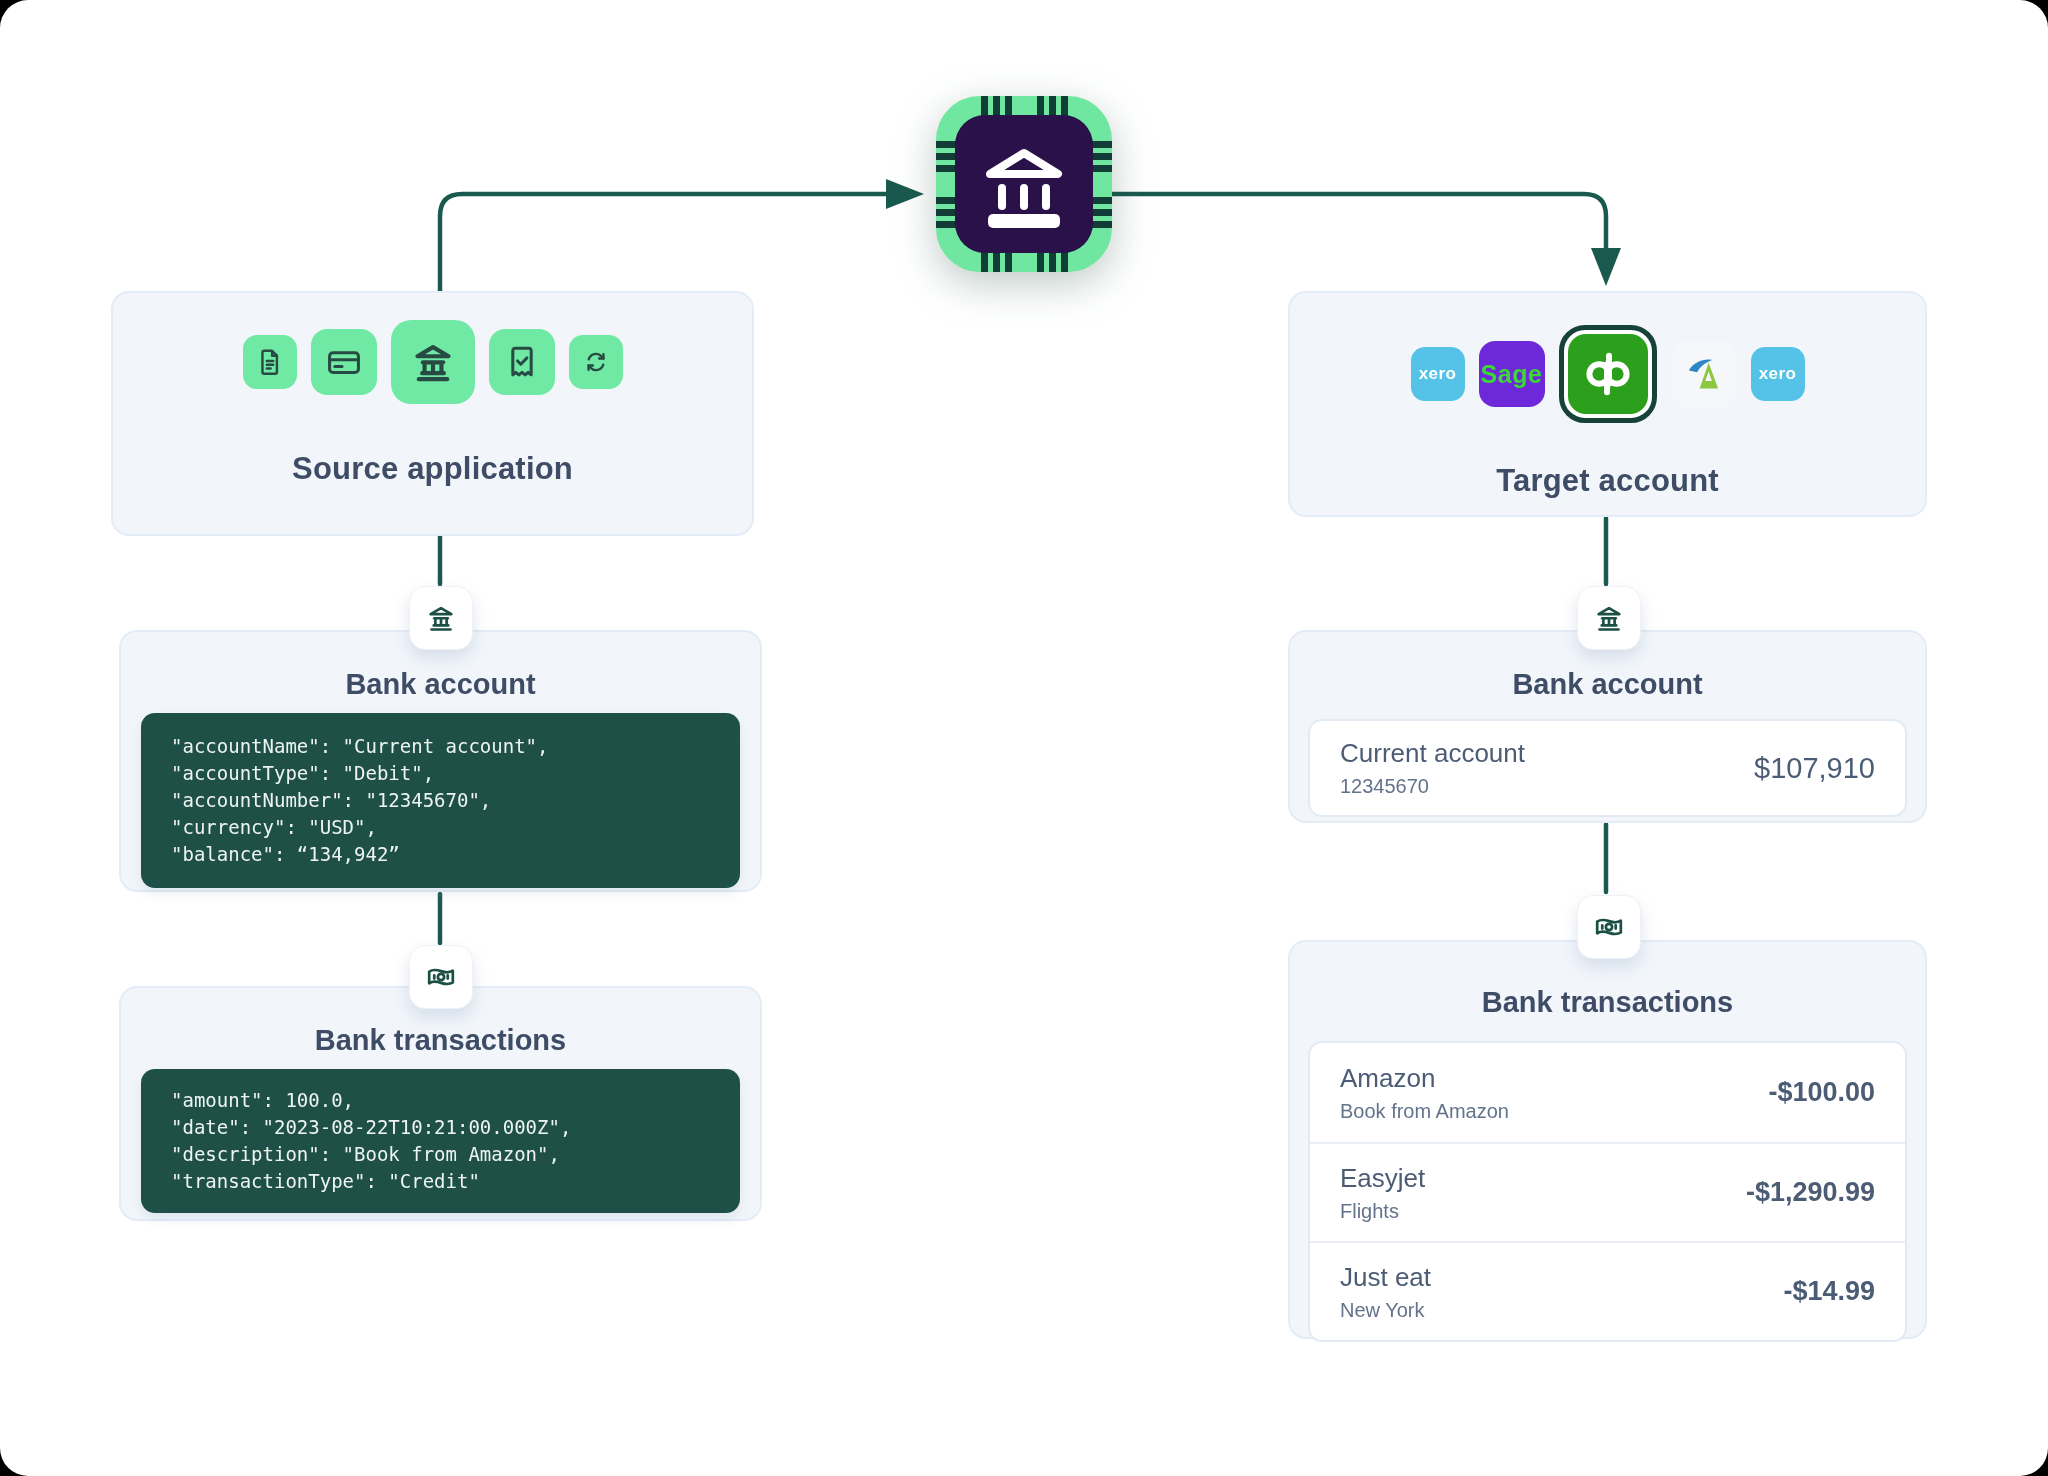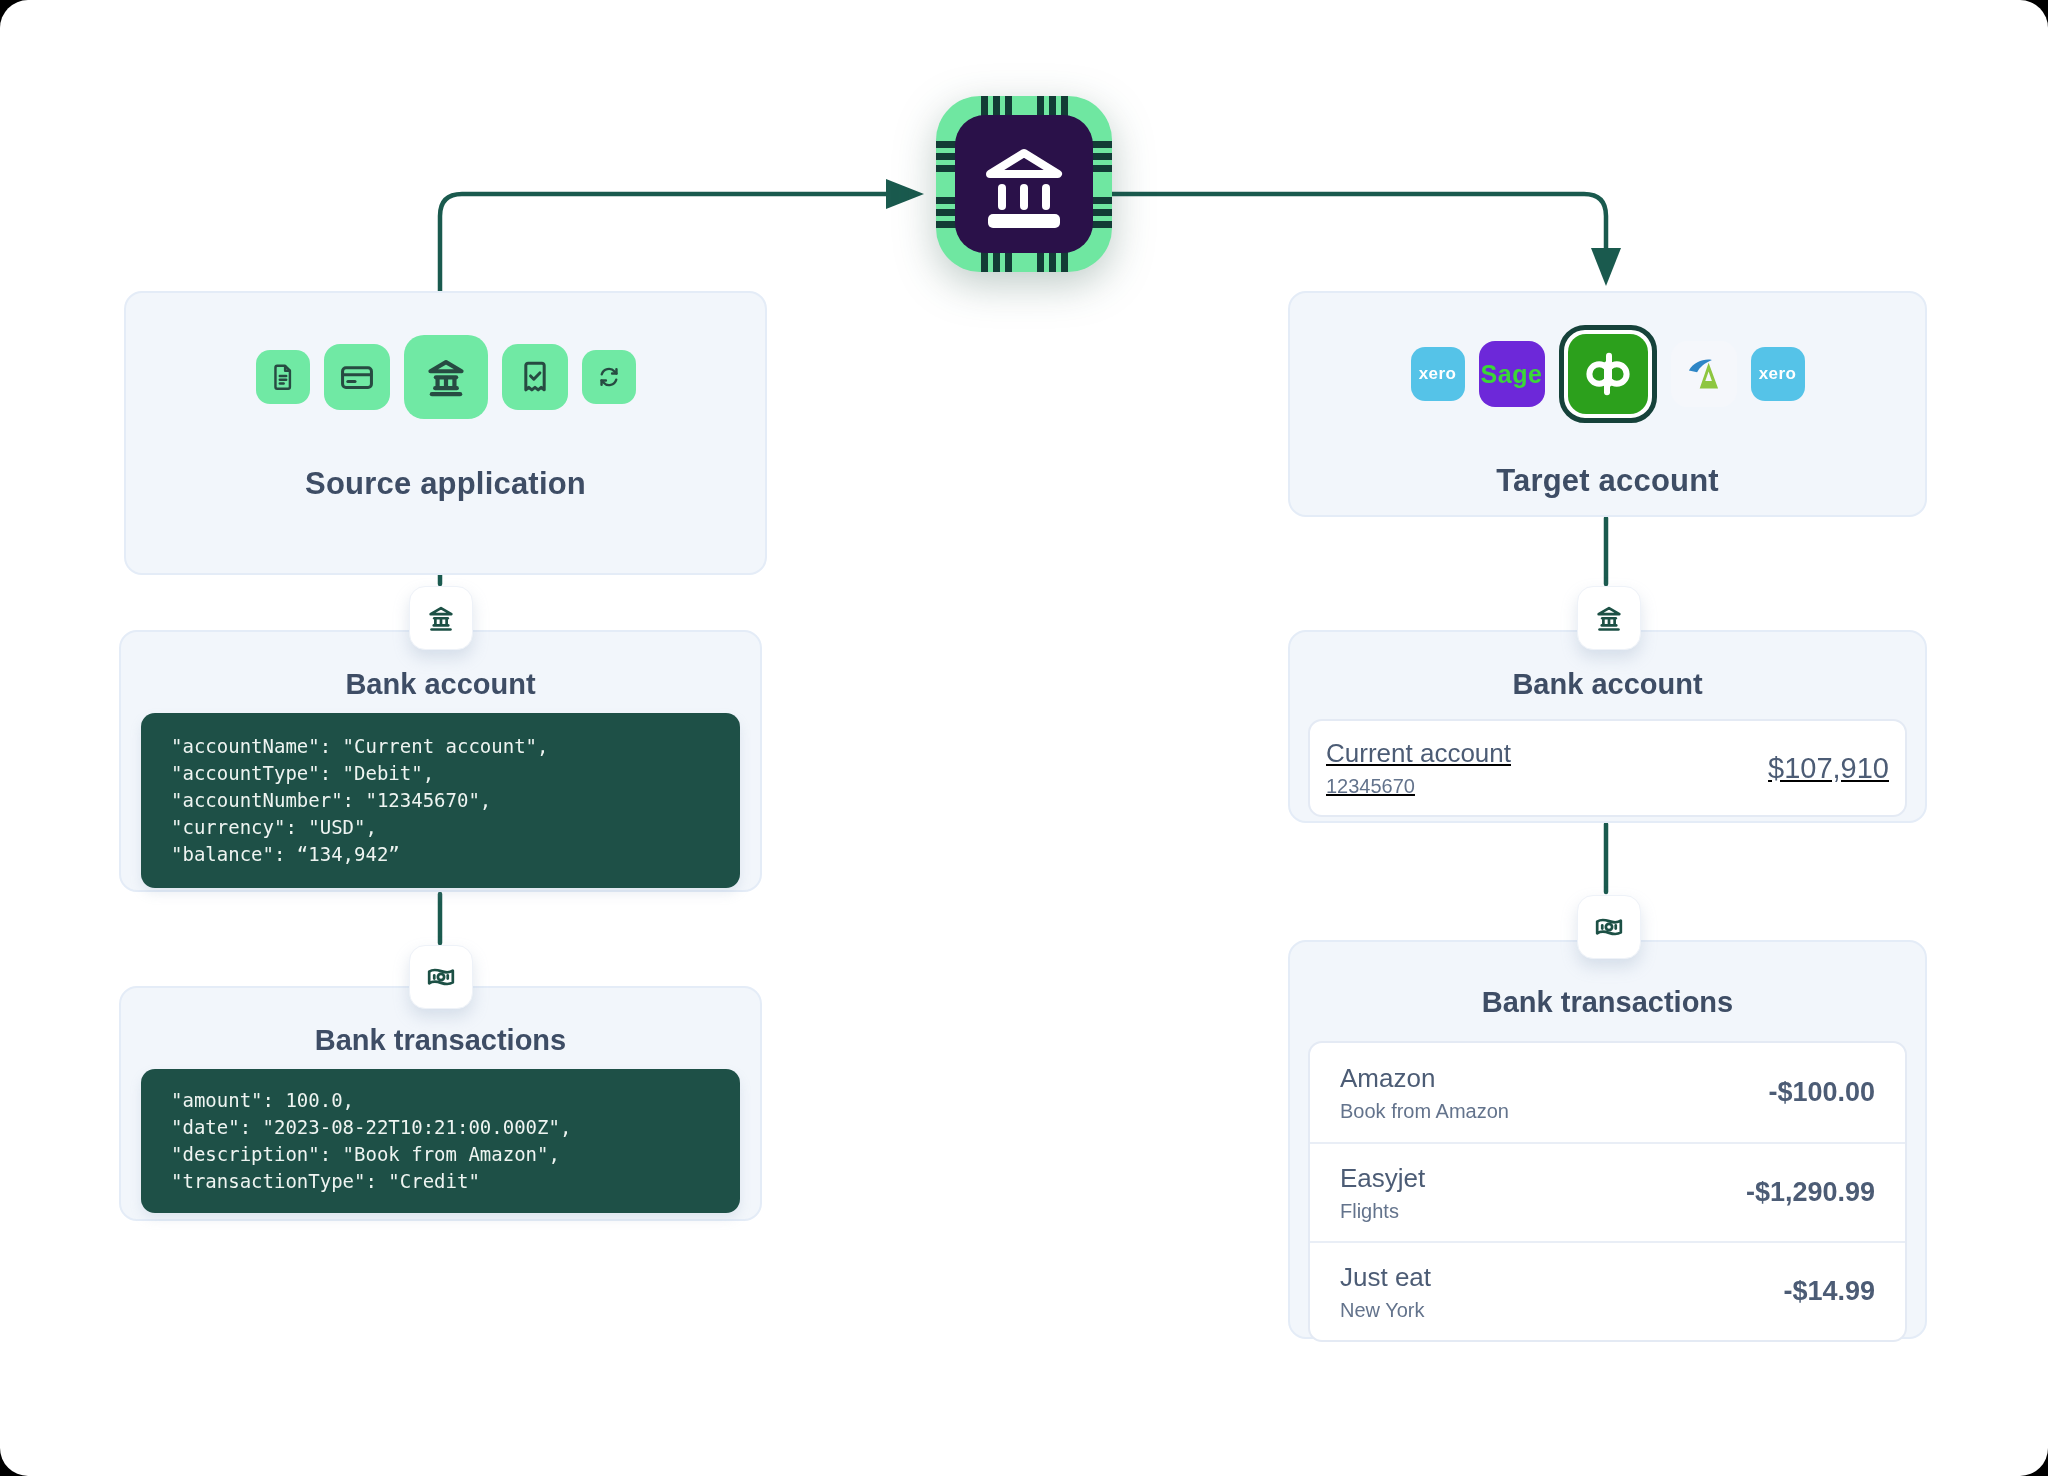--- a/index.html
+++ b/index.html
@@ -17,21 +17,21 @@
   }
   svg{display:block;}
   
   #connectors{position:absolute;left:0;top:0;z-index:1;}
   
   .chip{position:absolute;left:936px;top:96px;width:176px;height:176px;z-index:3;
         filter:drop-shadow(0 12px 20px rgba(20,70,55,.28));}
   
   .panel{position:absolute;background:var(--panel-bg);border:2px solid var(--panel-border);
          border-radius:18px;box-sizing:border-box;z-index:2;display:flex;flex-direction:column;align-items:center;}
-  #source-panel{left:124px;top:291px;width:643px;height:284px;padding-top:35px;}
+  #source-panel{left:111px;top:291px;width:643px;height:245px;padding-top:20px;}
   #target-panel{left:1288px;top:291px;width:639px;height:226px;padding-top:32px;}
   #source-account-panel{left:119px;top:630px;width:643px;height:262px;padding-top:36px;}
   #target-account-panel{left:1288px;top:630px;width:639px;height:193px;padding-top:36px;}
   #source-tx-panel{left:119px;top:986px;width:643px;height:235px;padding-top:36px;}
   #target-tx-panel{left:1288px;top:940px;width:639px;height:399px;padding-top:44px;}
   .tile-row{display:flex;align-items:center;gap:14px;height:98px;}
   .tile{background:var(--tile-green);display:flex;align-items:center;justify-content:center;color:var(--tile-ink);}
   .tile-s{width:54px;height:54px;border-radius:14px;}
   .tile-m{width:66px;height:66px;border-radius:16px;}
   .tile-l{width:84px;height:84px;border-radius:20px;}
@@ -58,21 +58,21 @@
   #badge-src-account{left:409px;top:586px;} #badge-src-tx{left:409px;top:945px;}
   #badge-tgt-account{left:1577px;top:586px;} #badge-tgt-tx{left:1577px;top:895px;}
   
   .code{align-self:stretch;margin:12px 20px 18px 20px;background:var(--code-bg);border-radius:14px;
         padding:20px 30px;color:var(--code-ink);font-family:"DejaVu Sans Mono","Liberation Mono",monospace;
         font-size:19px;line-height:27px;box-shadow:0 6px 12px rgba(140,160,190,.18);}
   #source-tx-panel .code{padding:18px 30px;}
   
   .card{align-self:stretch;margin:18px 18px 0 18px;background:#fff;border:2px solid var(--card-border);
         border-radius:14px;box-sizing:border-box;}
-  .account-card{display:flex;align-items:center;justify-content:space-between;padding:18px 16px;height:98px;text-decoration:underline;}
+  .account-card{display:flex;align-items:center;justify-content:space-between;padding:18px 30px;height:98px;}
   .acc-name{font-size:26px;color:var(--strong);font-weight:500;}
   .acc-number{font-size:20px;color:var(--muted);margin-top:6px;}
   .acc-balance{font-size:29px;color:var(--strong);font-weight:500;}
   .tx-list{margin-top:22px;padding:0;}
   .tx-row{display:flex;align-items:center;justify-content:space-between;padding:22px 30px;height:99px;box-sizing:border-box;}
   .tx-row + .tx-row{border-top:2px solid #e9eef6;}
   .tx-merchant{font-size:26px;color:var(--strong);font-weight:500;}
   .tx-desc{font-size:20px;color:var(--muted);margin-top:6px;}
   .tx-amount{font-size:27px;color:var(--strong);font-weight:700;}
 </style>

